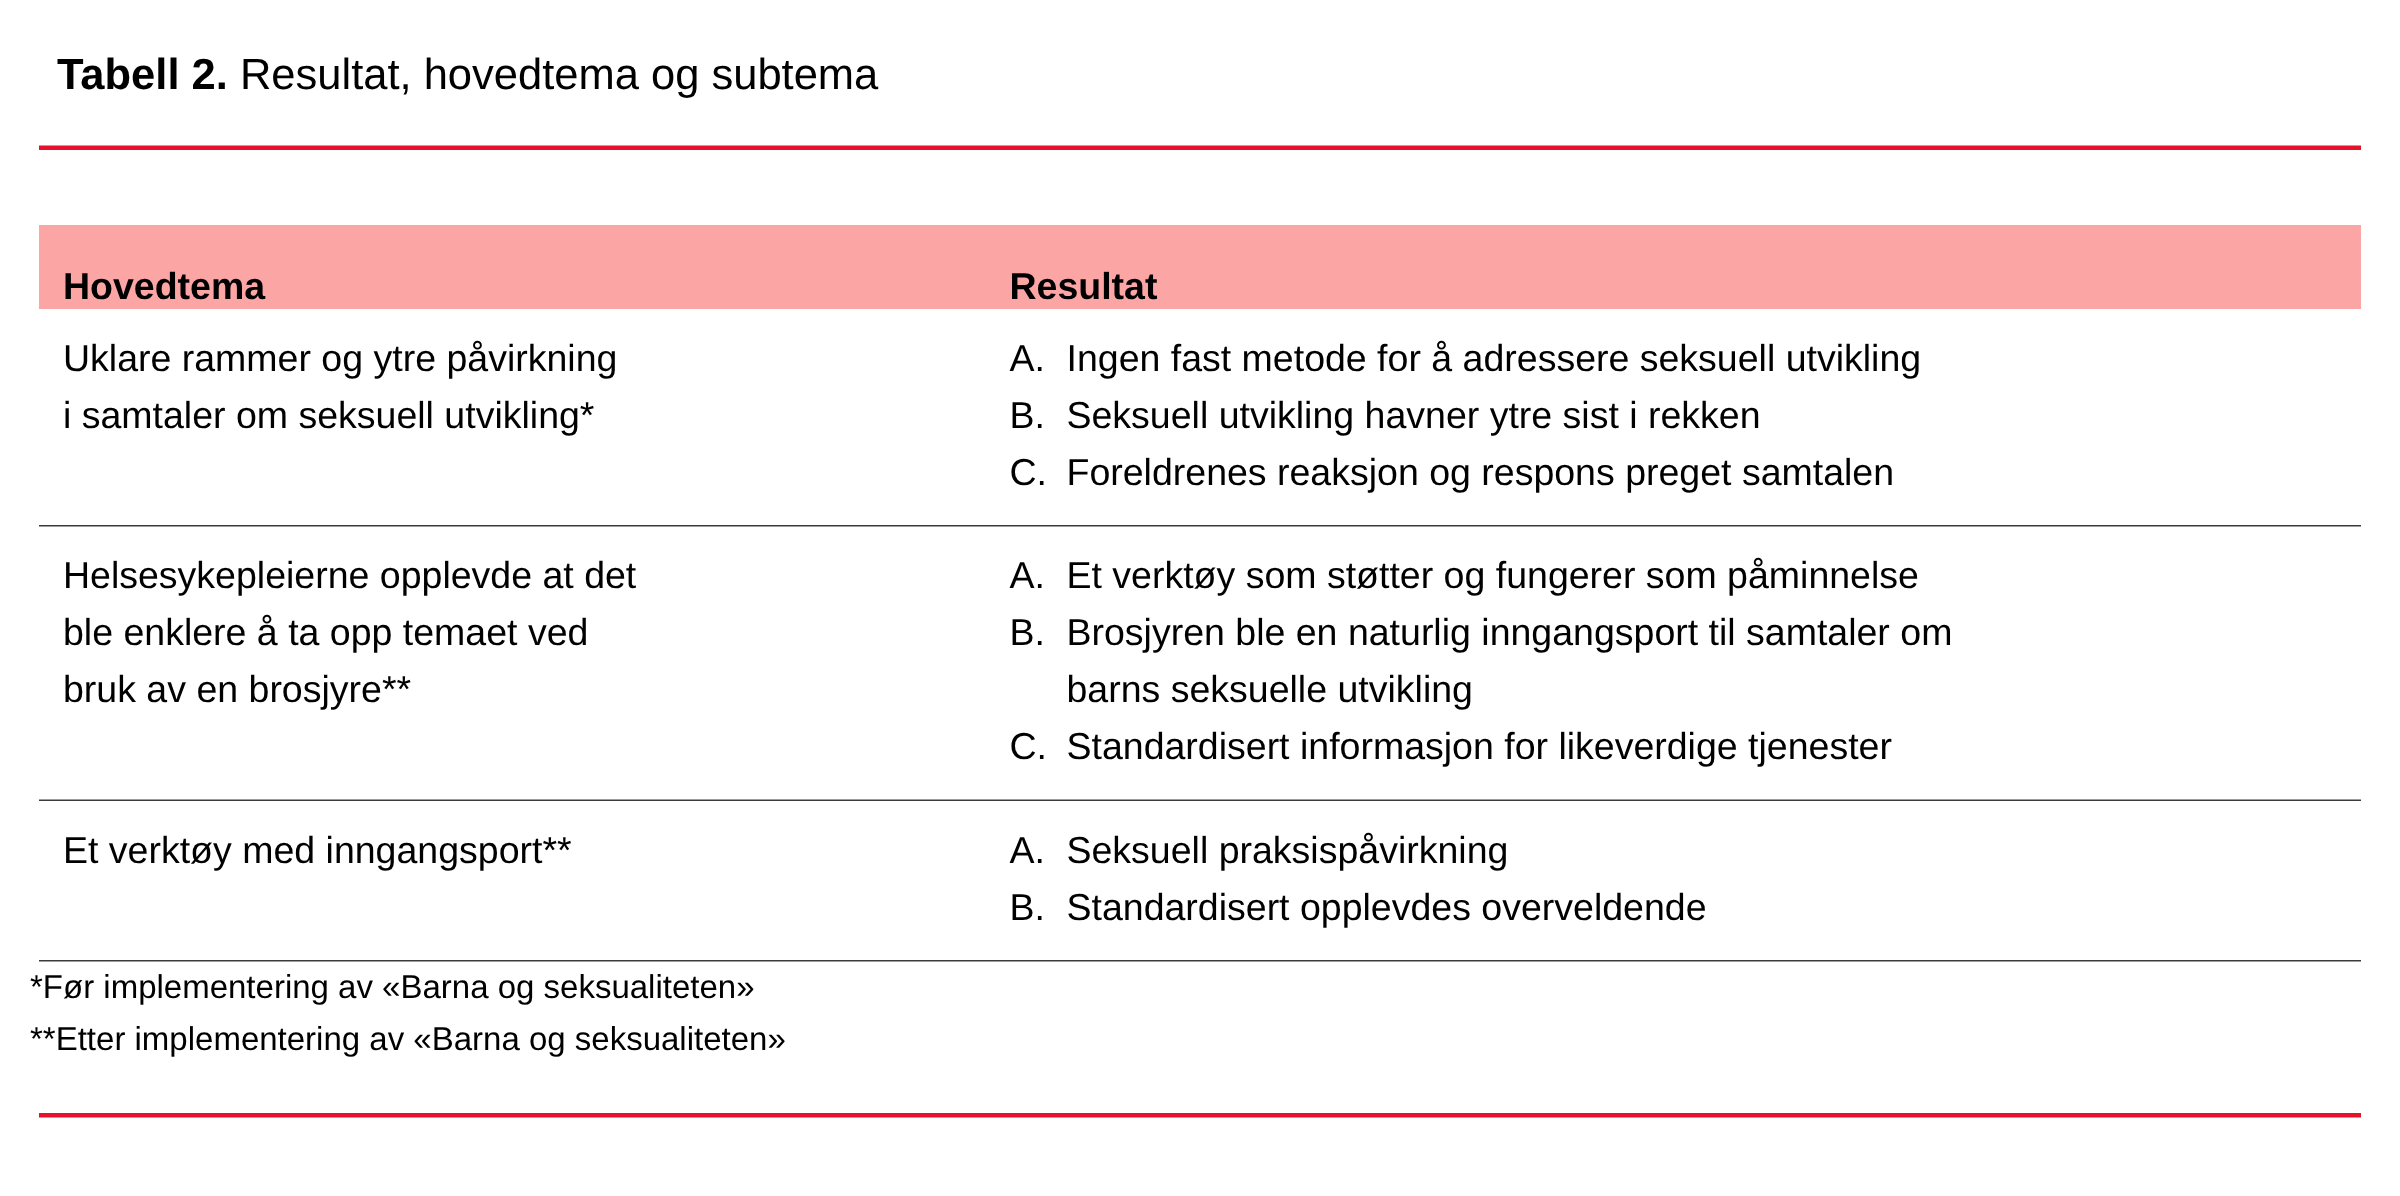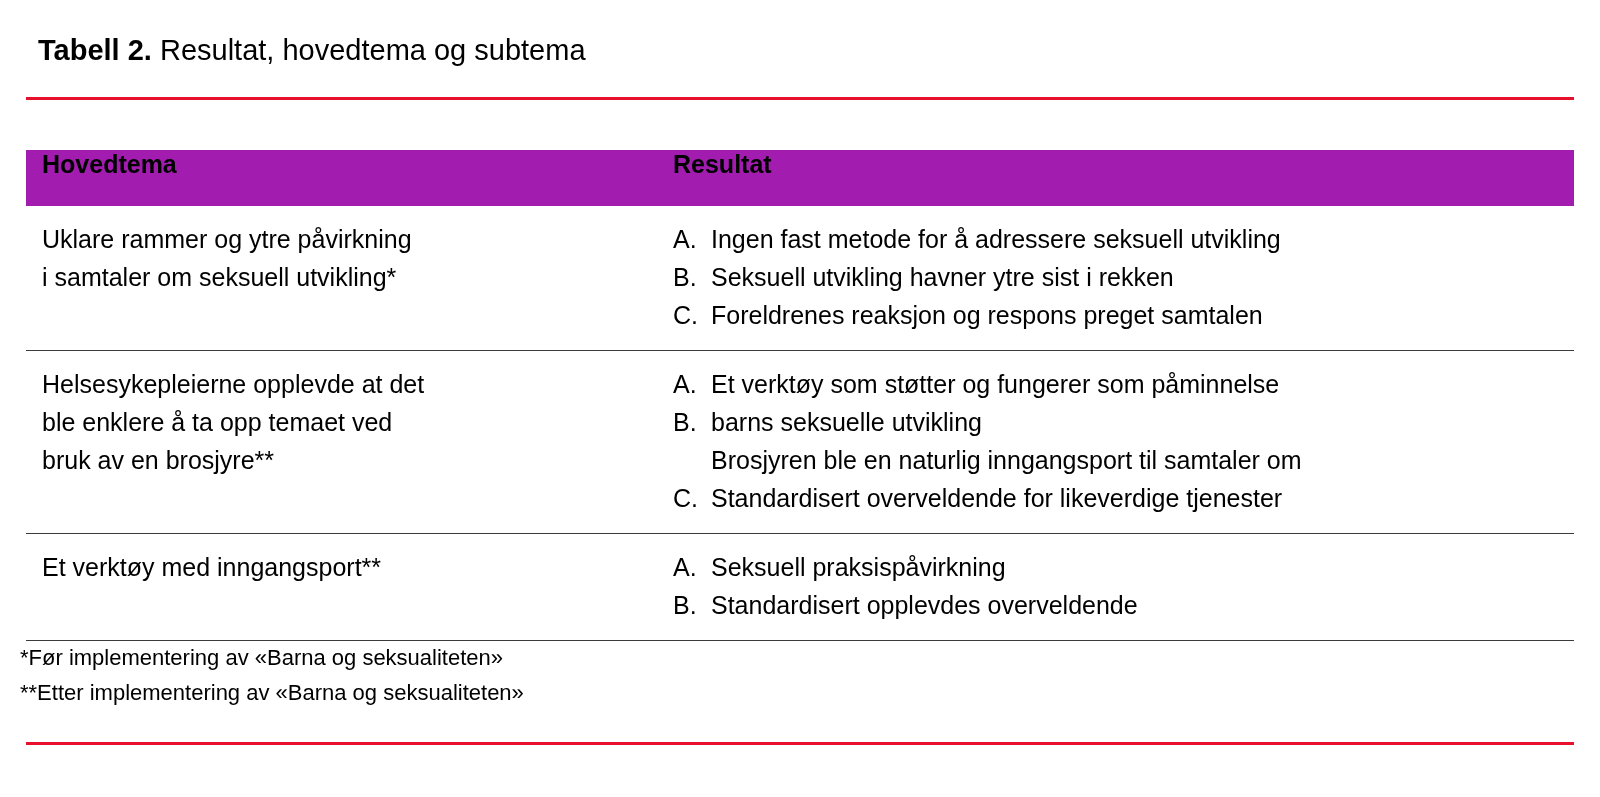--- a/index.html
+++ b/index.html
@@ -51,24 +51,24 @@
     height: 3px;
     background: #e8112d;
   }
   .table {
     position: absolute;
     left: 26px;
     top: 150px;
     width: 1548px;
   }
   .thead {
-    background: #a21caf;
+    background: #fca5a5;
     height: 56px;
     display: flex;
-    align-items: flex-start;
+    align-items: flex-end;
   }
   .th {
     font-size: 25px;
     font-weight: bold;
   }
   .col-main {
     width: 645px;
     box-sizing: border-box;
     padding-left: 16px;
   }
@@ -171,27 +171,27 @@
         <div class="main-line">bruk av en brosjyre**</div>
       </div>
       <div class="cell sub">
         <div class="sub-item">
           <span class="sub-marker">A.</span>
           <span class="sub-text">Et verktøy som støtter og fungerer som påminnelse</span>
         </div>
         <div class="sub-item">
           <span class="sub-marker">B.</span>
           <span class="sub-text">
+            <span>Brosjyren ble en naturlig inngangsport til samtaler om</span>
             <span style="display:block">barns seksuelle utvikling</span>
-            <span>Brosjyren ble en naturlig inngangsport til samtaler om</span>
           </span>
         </div>
         <div class="sub-item">
           <span class="sub-marker">C.</span>
-          <span class="sub-text">Standardisert overveldende for likeverdige tjenester</span>
+          <span class="sub-text">Standardisert informasjon for likeverdige tjenester</span>
         </div>
       </div>
     </div>
 
     <div class="row">
       <div class="cell main">
         <div class="main-line">Et verktøy med inngangsport**</div>
       </div>
       <div class="cell sub">
         <div class="sub-item">

